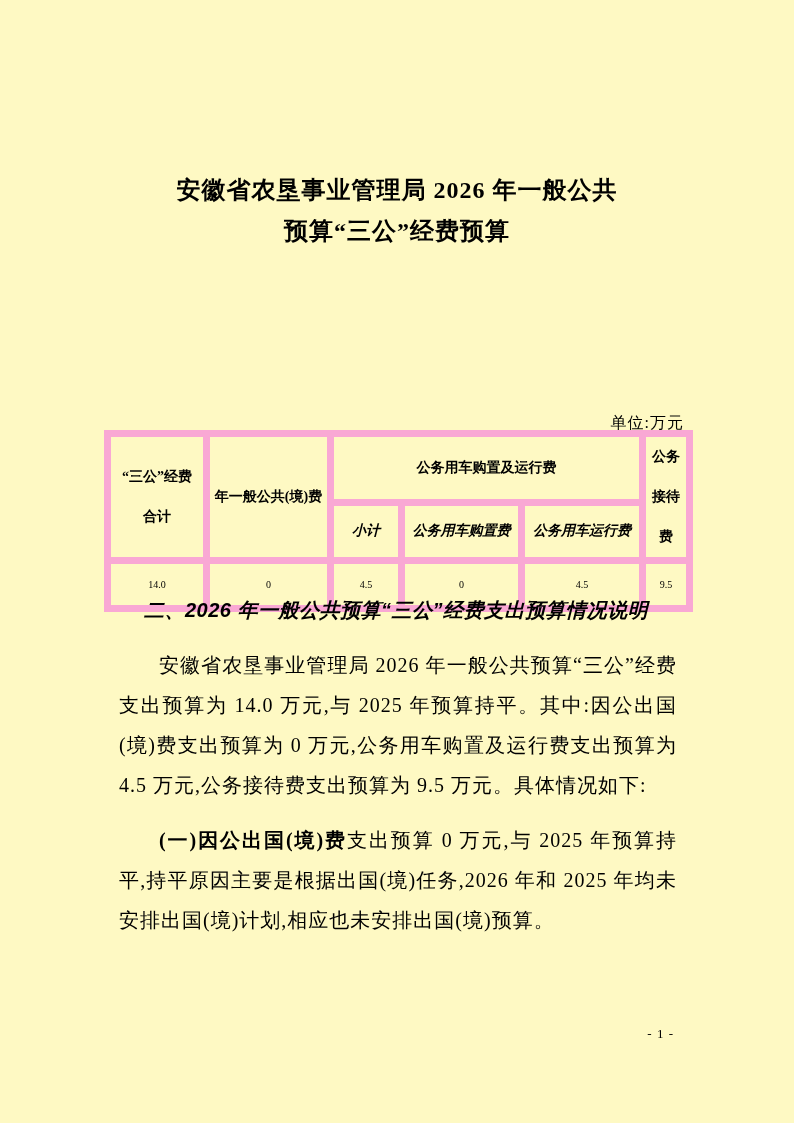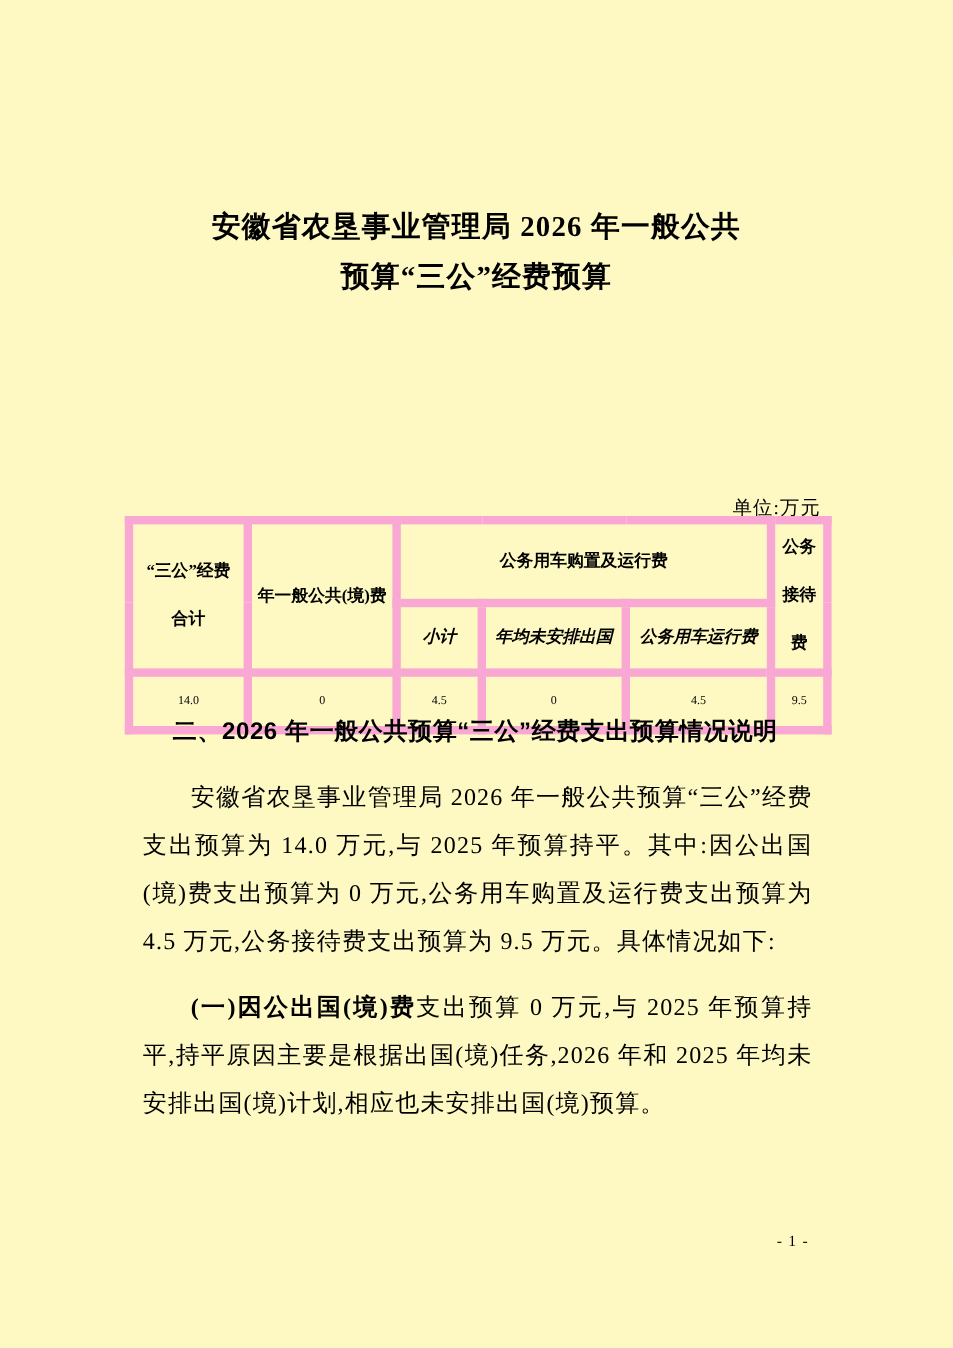--- a/index.html
+++ b/index.html
@@ -64,20 +64,21 @@
     line-height: 40px;
     text-align: justify;
   }
   .sec2-heading {
     font-weight: bold;
     font-size: 20px;
     text-indent: 2em;
     letter-spacing: 0.5px;
     font-family: "Liberation Sans", "DejaVu Sans", sans-serif;
     white-space: nowrap;
+    font-style: italic;
   }
   .body-text p {
     margin: 15px;
     text-indent: 2em;
     letter-spacing: 1px;
   }
   .page-footer {
     position: absolute;
     top: 1026px; right: 120px;
     font-size: 13px;
@@ -114,21 +115,21 @@
         </th>
         <th rowspan="2">年一般公共(境)费</th>
         <th colspan="3">公务用车购置及运行费</th>
         <th rowspan="2" class="two-line">
           <div>公务</div>
           <div>接待费</div>
         </th>
       </tr>
       <tr class="hrow2">
         <th>小计</th>
-        <th>年均未安排出国</th>
+        <th>公务用车购置费</th>
         <th>公务用车运行费</th>
       </tr>
       <tr class="drow">
         <td>14.0</td>
         <td>0</td>
         <td>4.5</td>
         <td>0</td>
         <td>4.5</td>
         <td>9.5</td>
       </tr>

